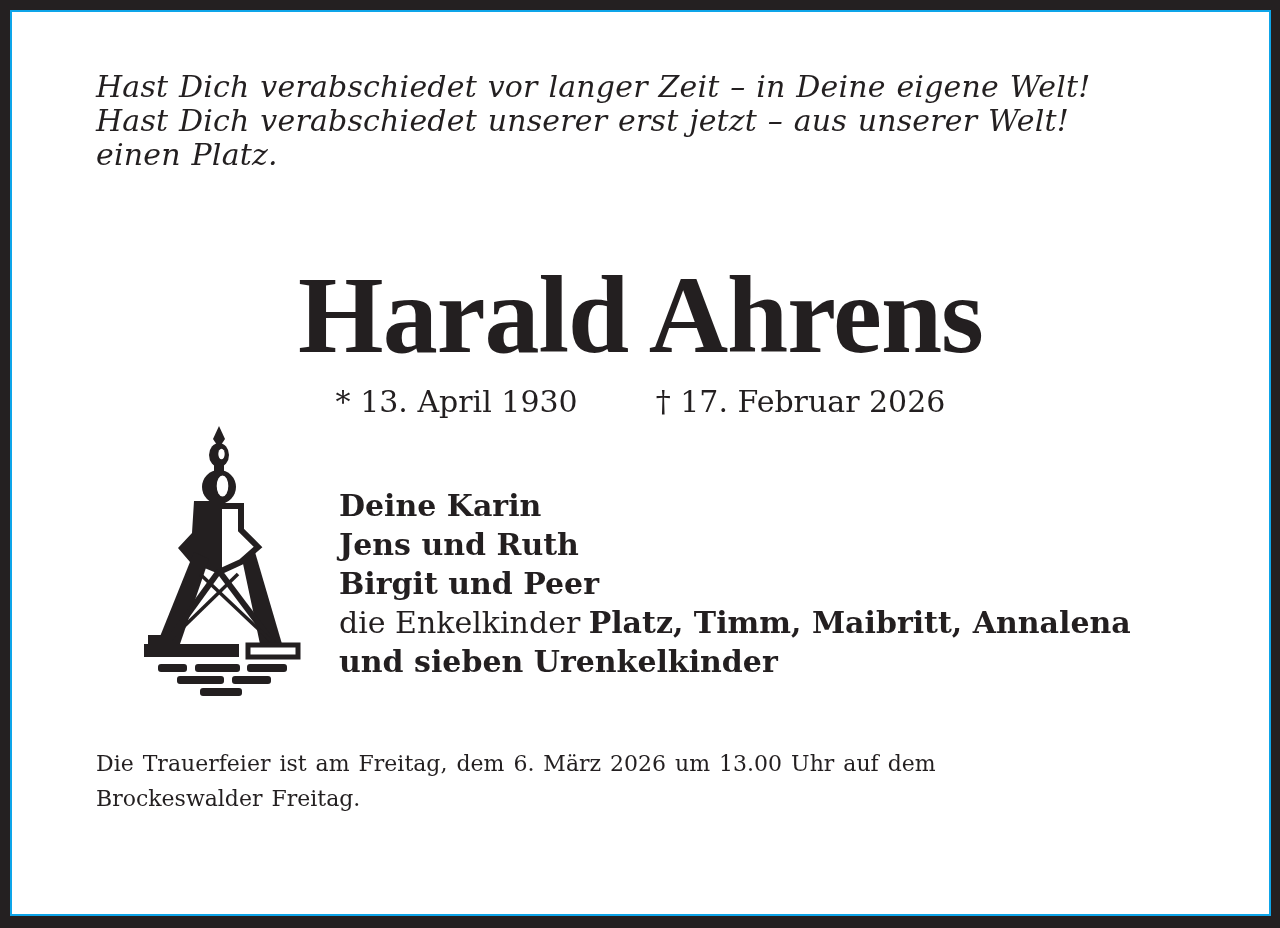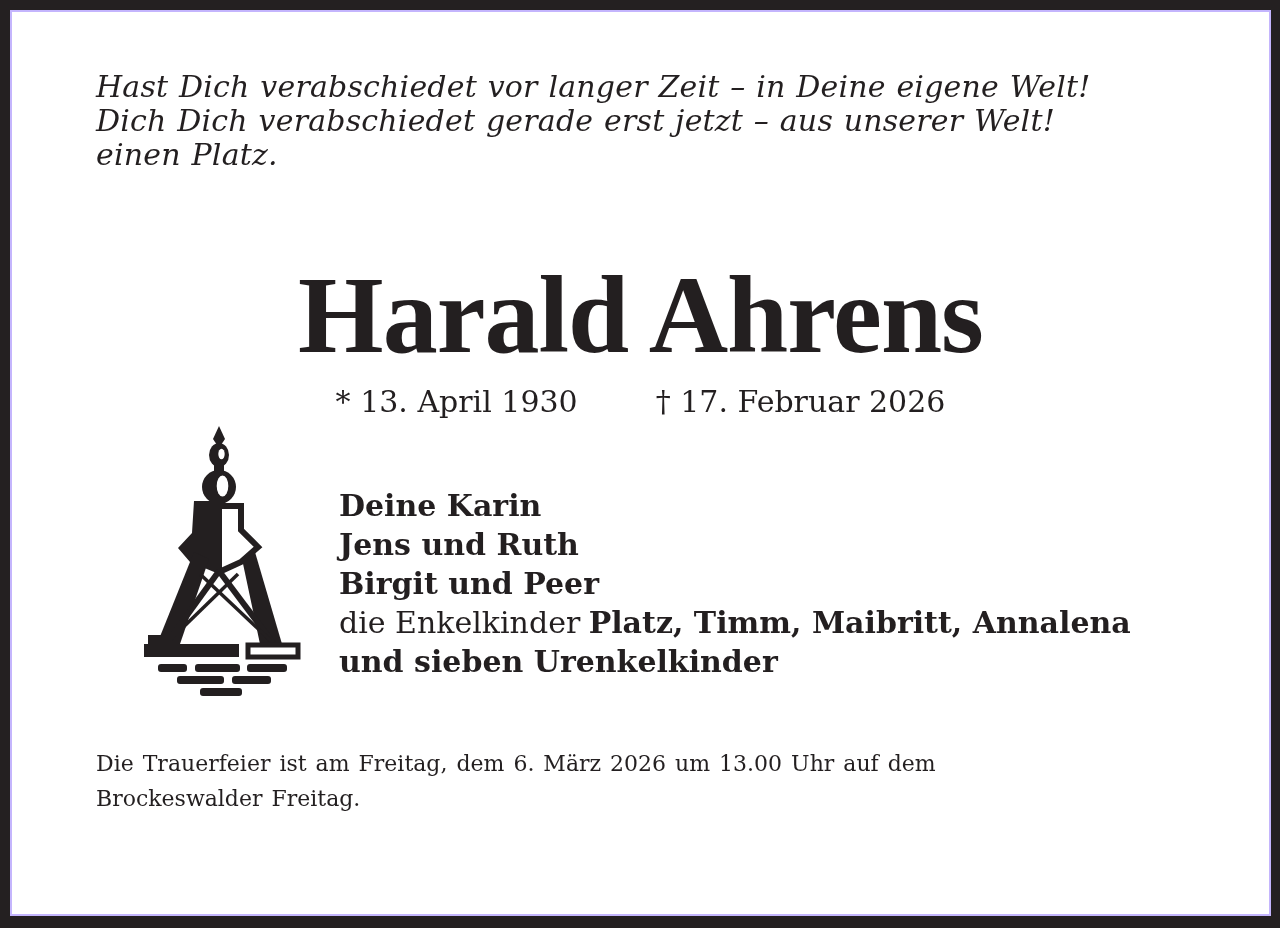--- a/index.html
+++ b/index.html
@@ -17,21 +17,21 @@
     position: relative;
   }
 
   .card {
     position: absolute;
     left: 10px;
     top: 10px;
     right: 9px;
     bottom: 12px;
     background: #ffffff;
-    border: 2px solid #c4b5fd;
+    border: 2px solid #0ea5e9;
     text-decoration: underline;
   }
 
   
   .epigraph {
     position: absolute;
     left: 84px;
     top: 58px;
     font-style: italic;
     font-size: 30px;
@@ -102,21 +102,21 @@
     white-space: nowrap;
   }
 </style>
 </head>
 <body>
 
 <div class="card">
 
   <div class="epigraph">
     <div>Hast Dich verabschiedet vor langer Zeit – in Deine eigene Welt!</div>
-    <div>Dich Dich verabschiedet gerade erst jetzt – aus unserer Welt!</div>
+    <div>Hast Dich verabschiedet unserer erst jetzt – aus unserer Welt!</div>
     <div>einen Platz.</div>
   </div>
 
   <div class="name">Harald Ahrens</div>
 
   <div class="dates">
     <span>* 13. April 1930</span>
     <span>† 17. Februar 2026</span>
   </div>
 

